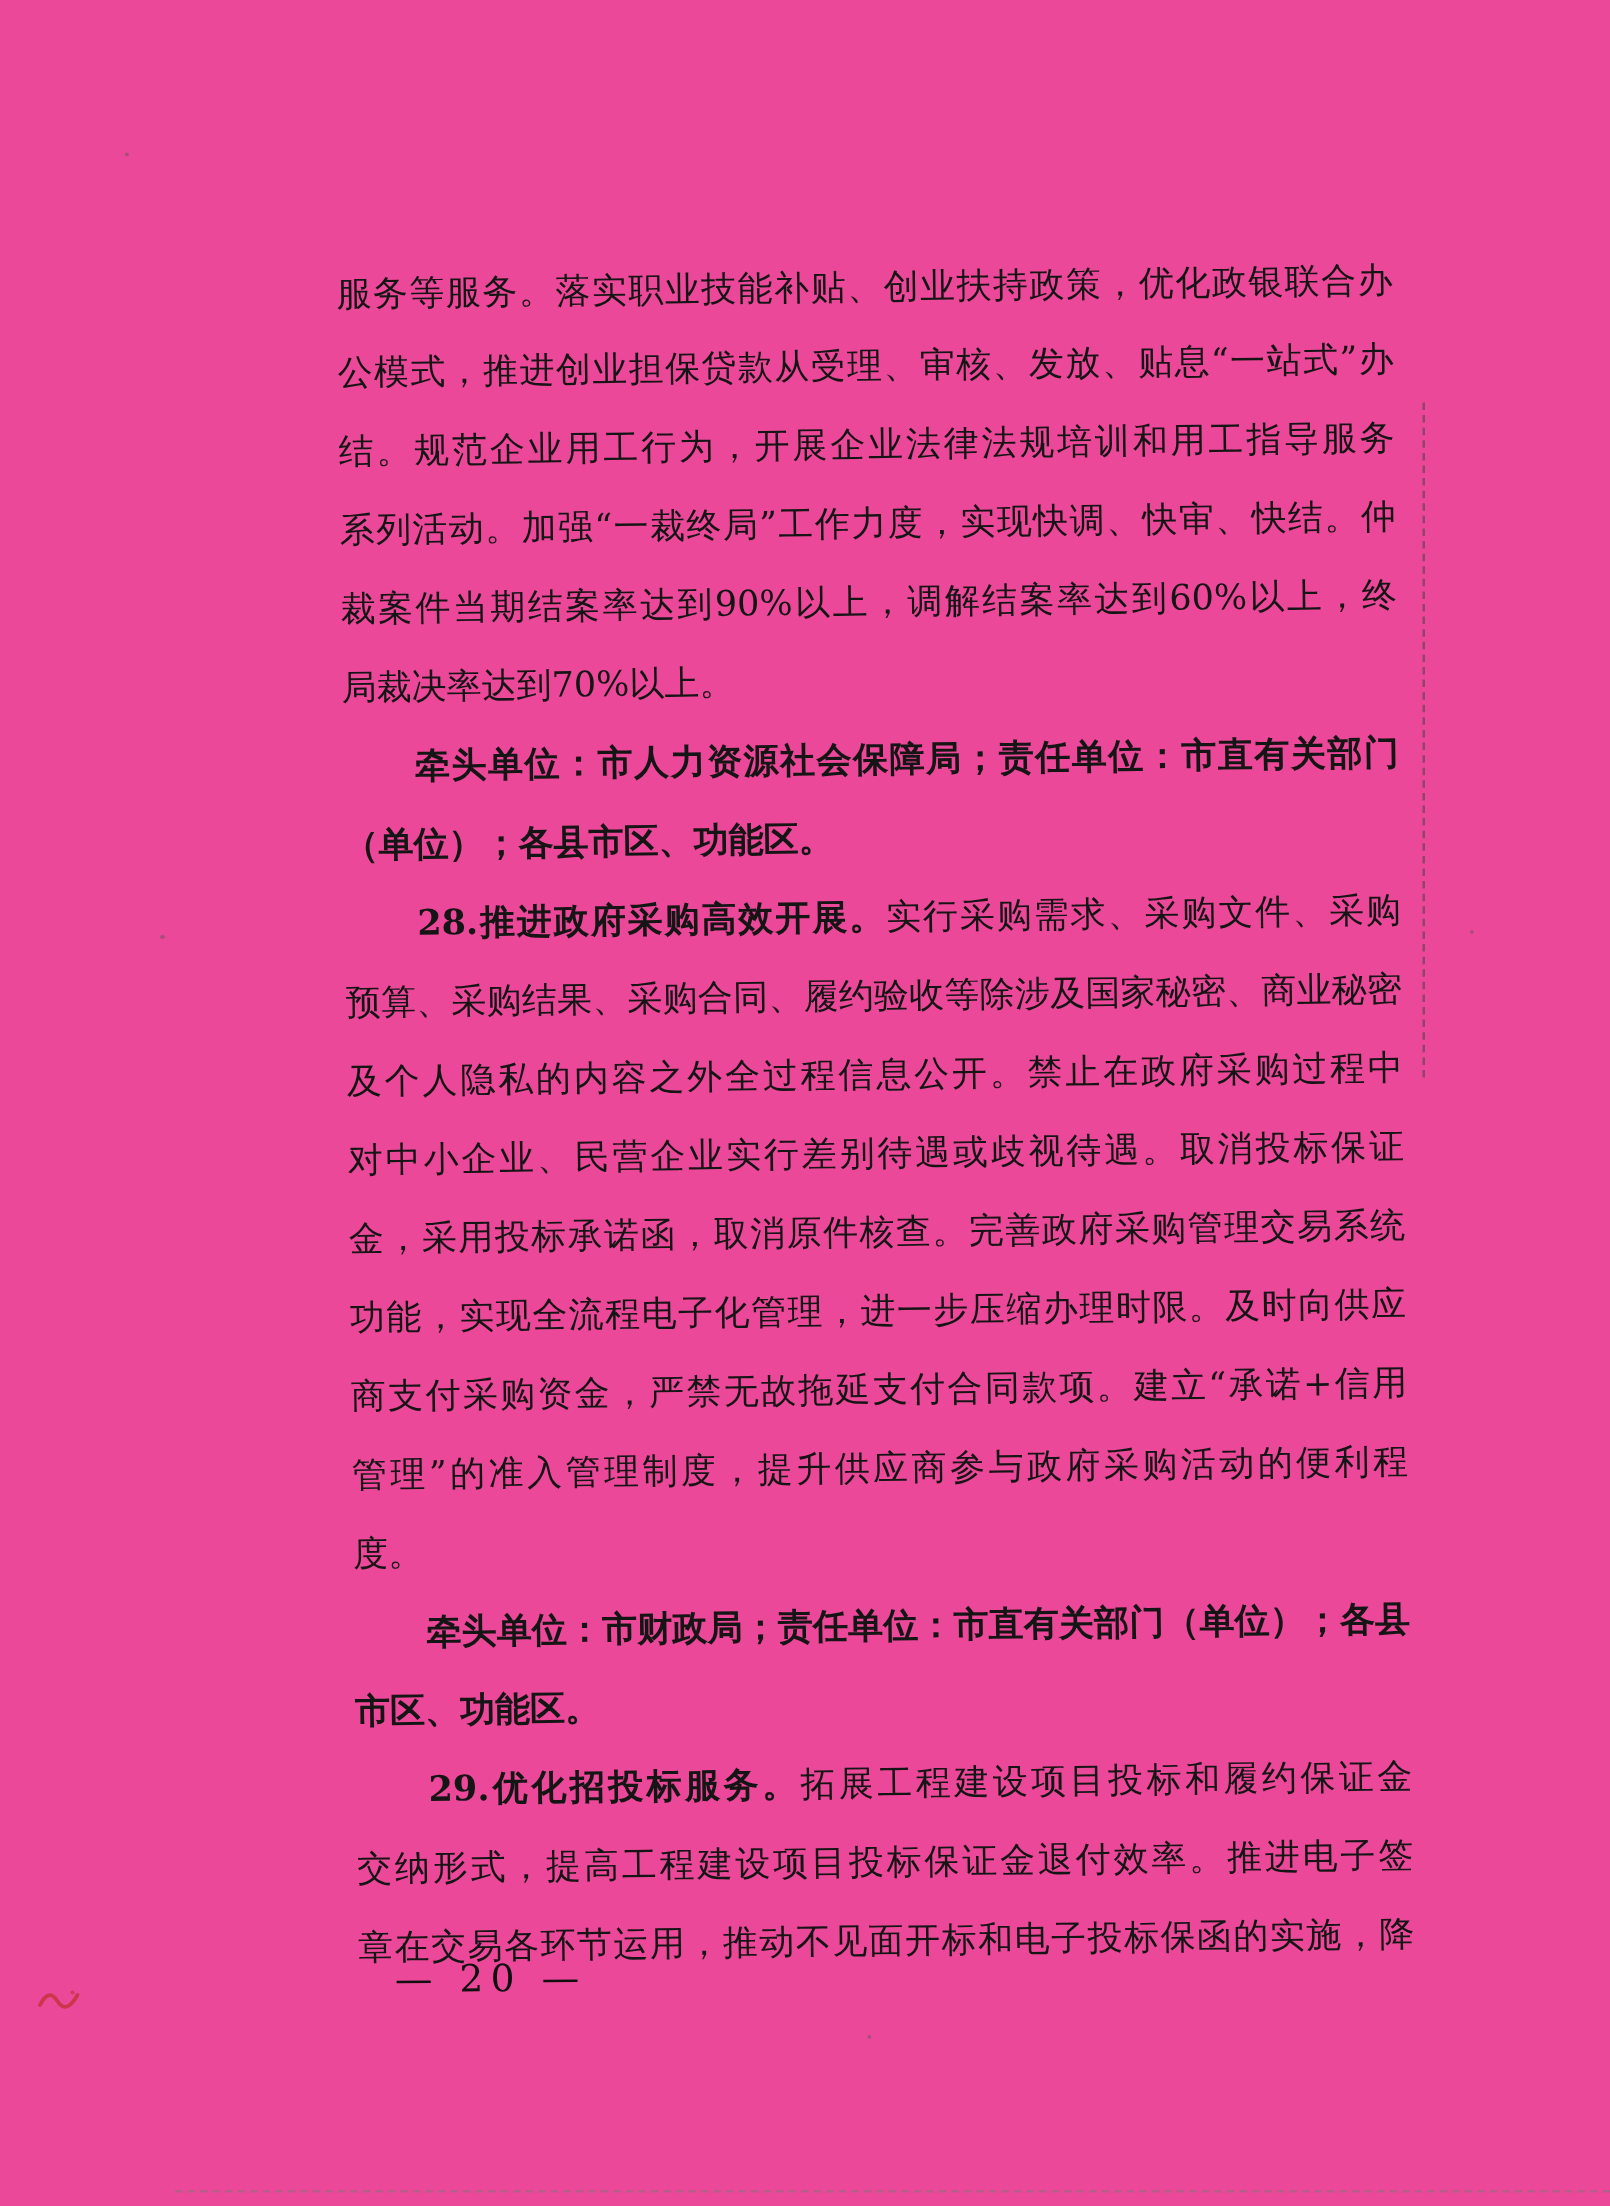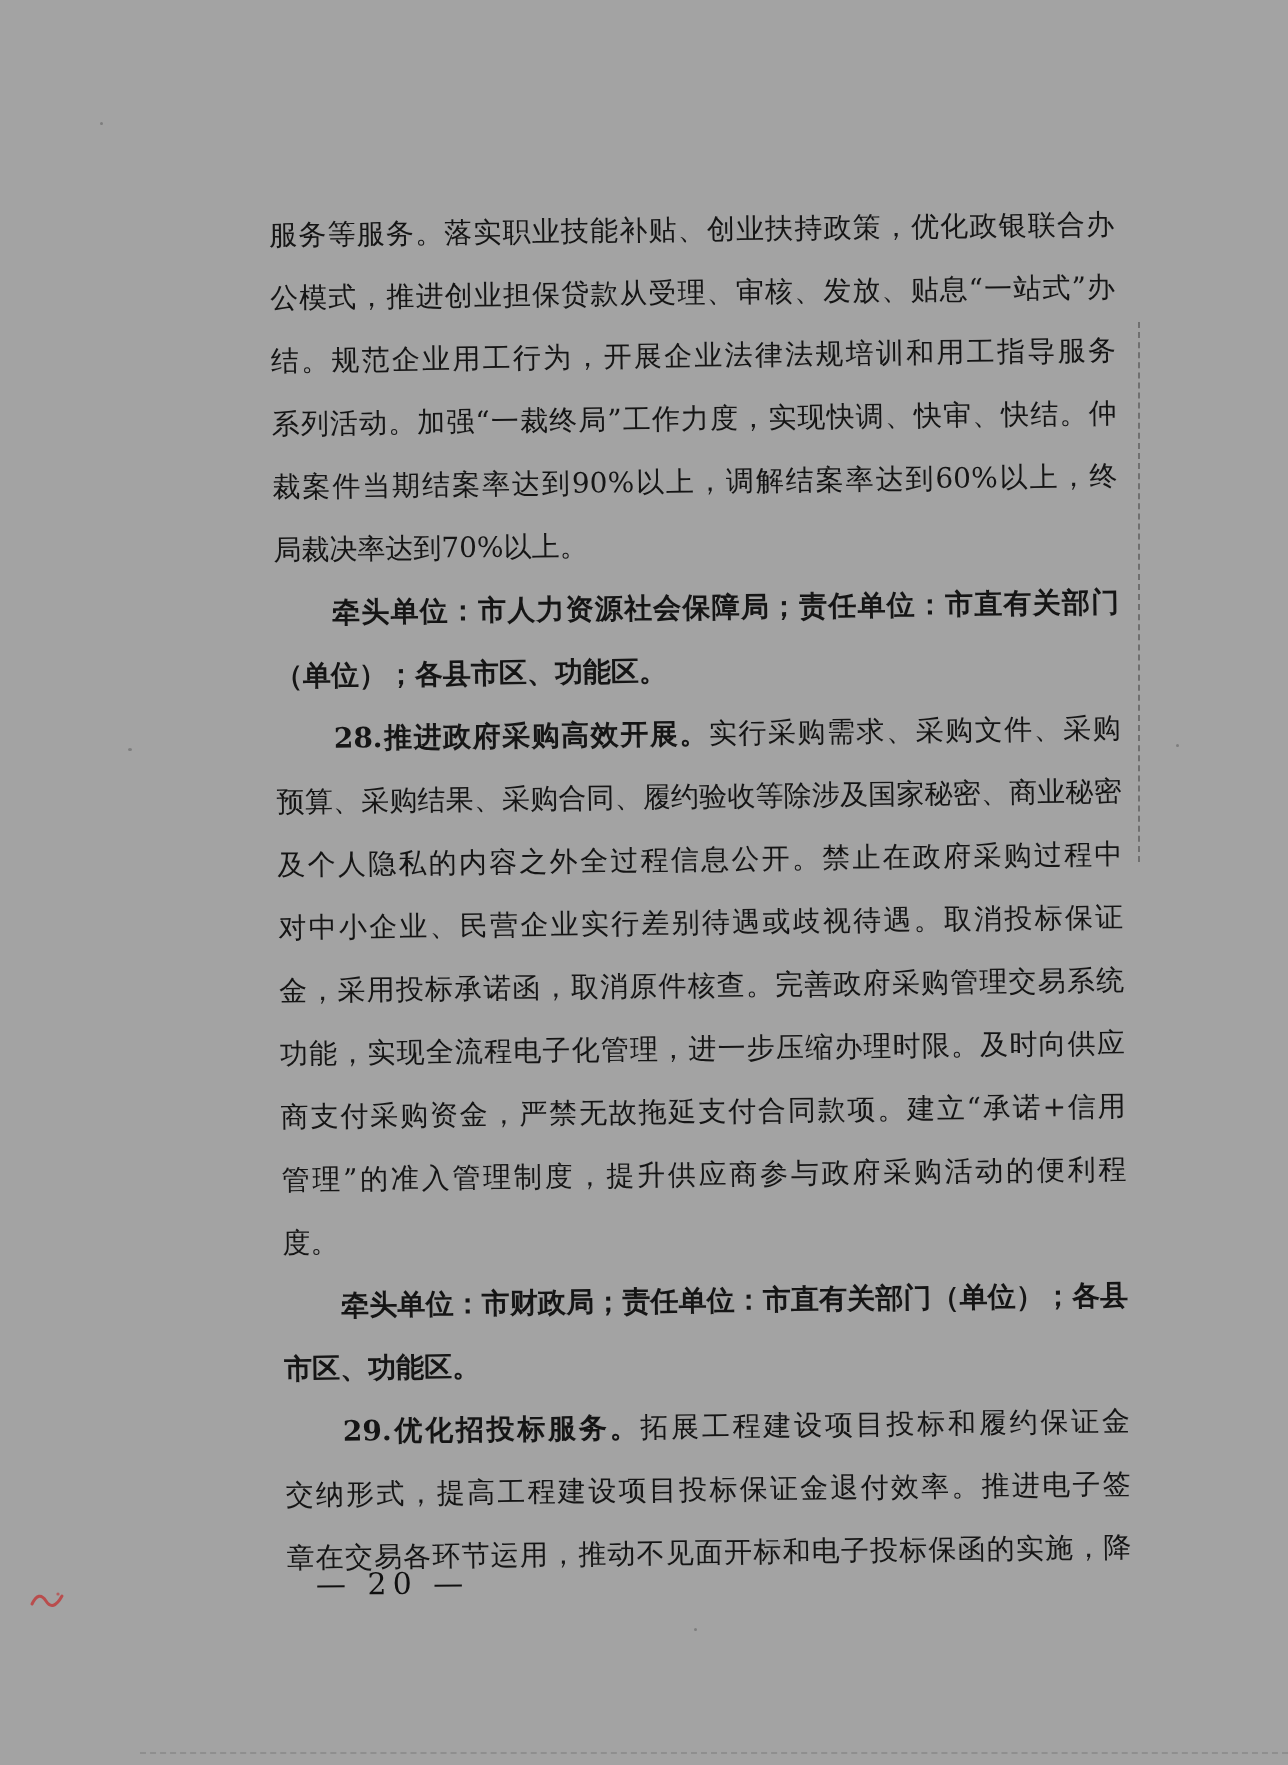--- a/index.html
+++ b/index.html
@@ -10,21 +10,21 @@
     width: 1288px;
     height: 1765px;
     background: #ffffff;
     font-family: "DejaVu Serif", serif;
     position: relative;
     overflow: hidden;
   }
   .page {
     position: absolute;
     inset: 0;
-    background: #a3a3a3;
+    background: #ec4899;
     overflow: hidden;
   }
   
   .doc {
     position: absolute;
     left: 276px;
     top: 198px;
     width: 845px;
     transform: rotate(-0.75deg);
     transform-origin: 50% 40%;

